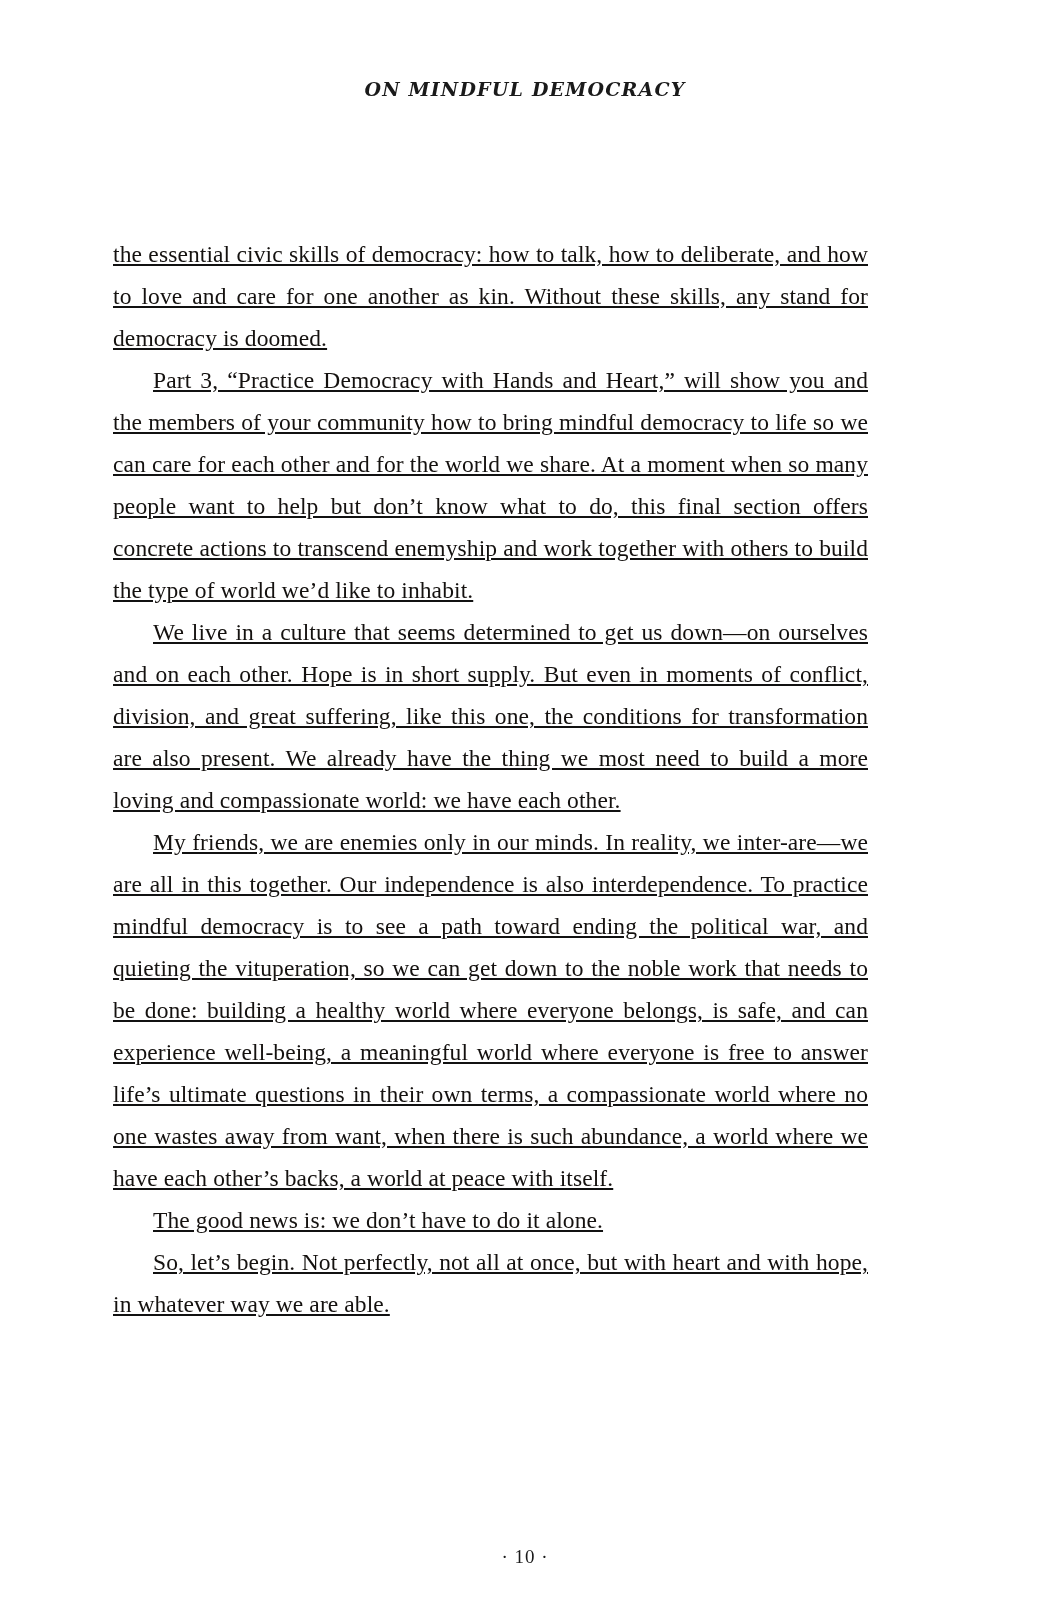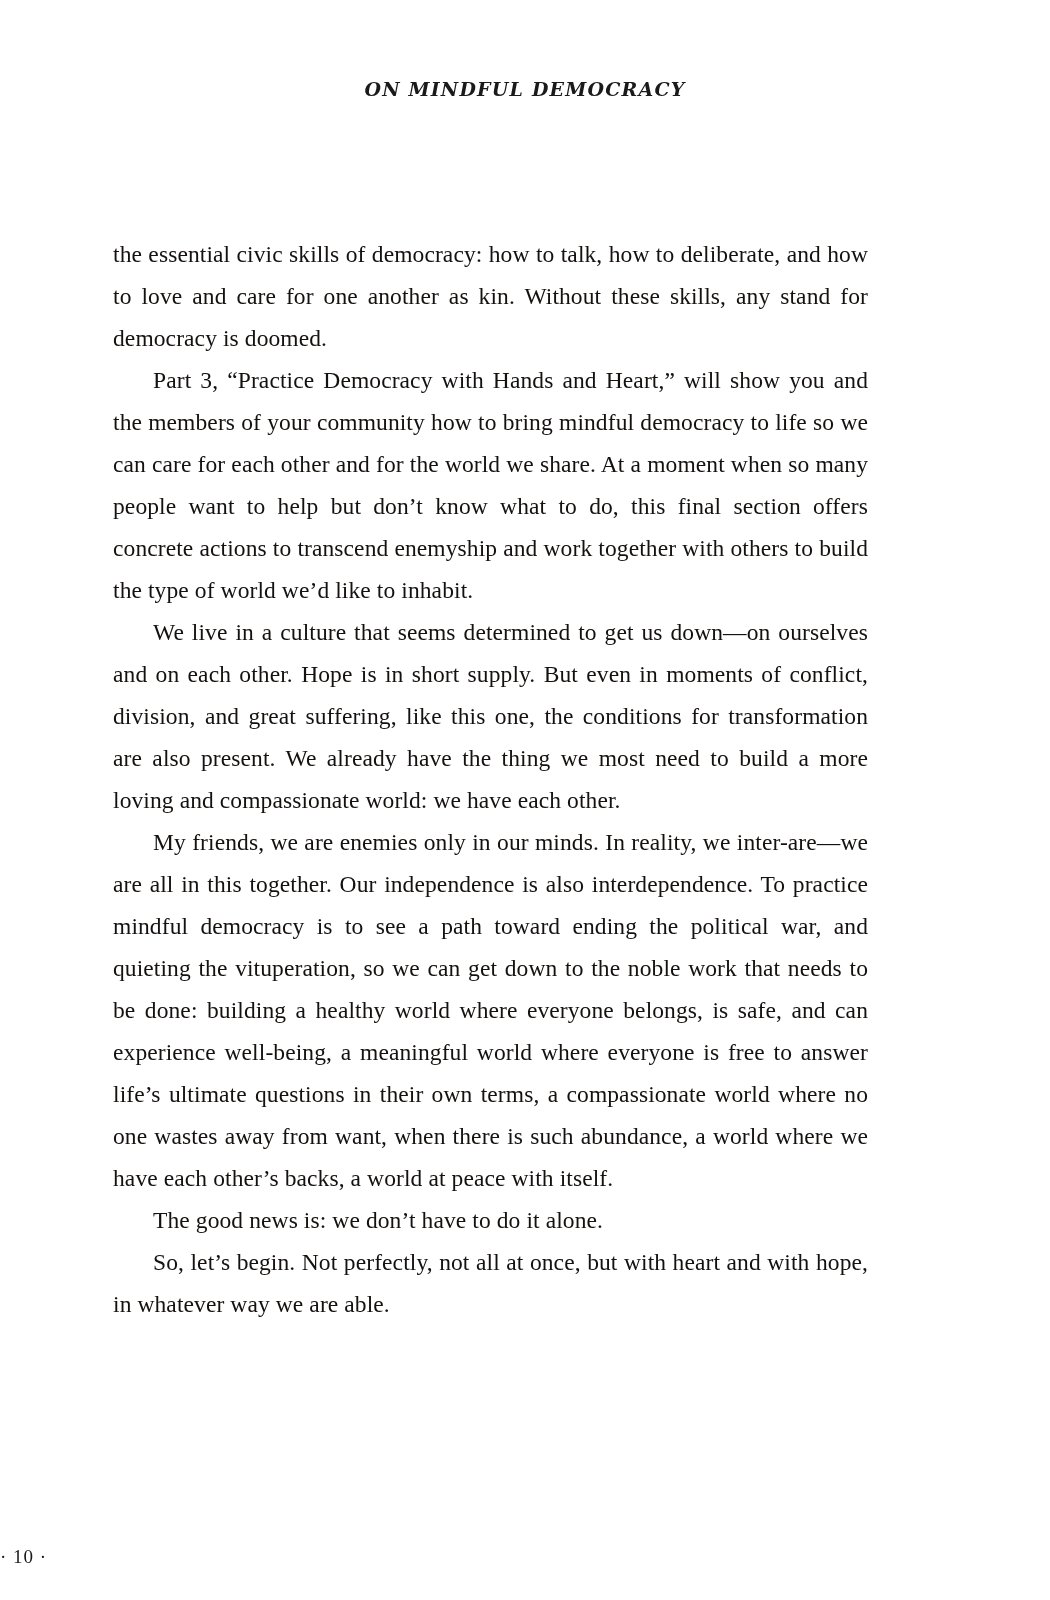--- a/index.html
+++ b/index.html
@@ -32,20 +32,21 @@
     color: #1a1a1a;
     margin-top: 78px;
     margin-bottom: 0;
     user-select: none;
   }
   .body-text {
     position: absolute;
     left: 113px;
     top: 155px;
     width: 755px;
+    text-decoration: underline;
   }
   .body-text p {
     margin: 0;
     font-family: "Liberation Serif", serif;
     font-size: 23.5px;
     line-height: 42px;
     text-align: justify;
     text-justify: inter-word;
     color: #14110f;
     letter-spacing: 0.1px;
@@ -54,20 +55,21 @@
     text-indent: 40px;
   }
   .body-text p.noindent {
     text-indent: 0;
   }
   .folio {
     position: absolute;
     left: 0;
     right: 0;
     top: 1468px;
+    text-align: center;
     font-family: "Liberation Serif", serif;
     font-size: 19px;
     color: #1a1a1a;
     letter-spacing: 1px;
     user-select: none;
   }
 </style>
 </head>
 <body>
 

